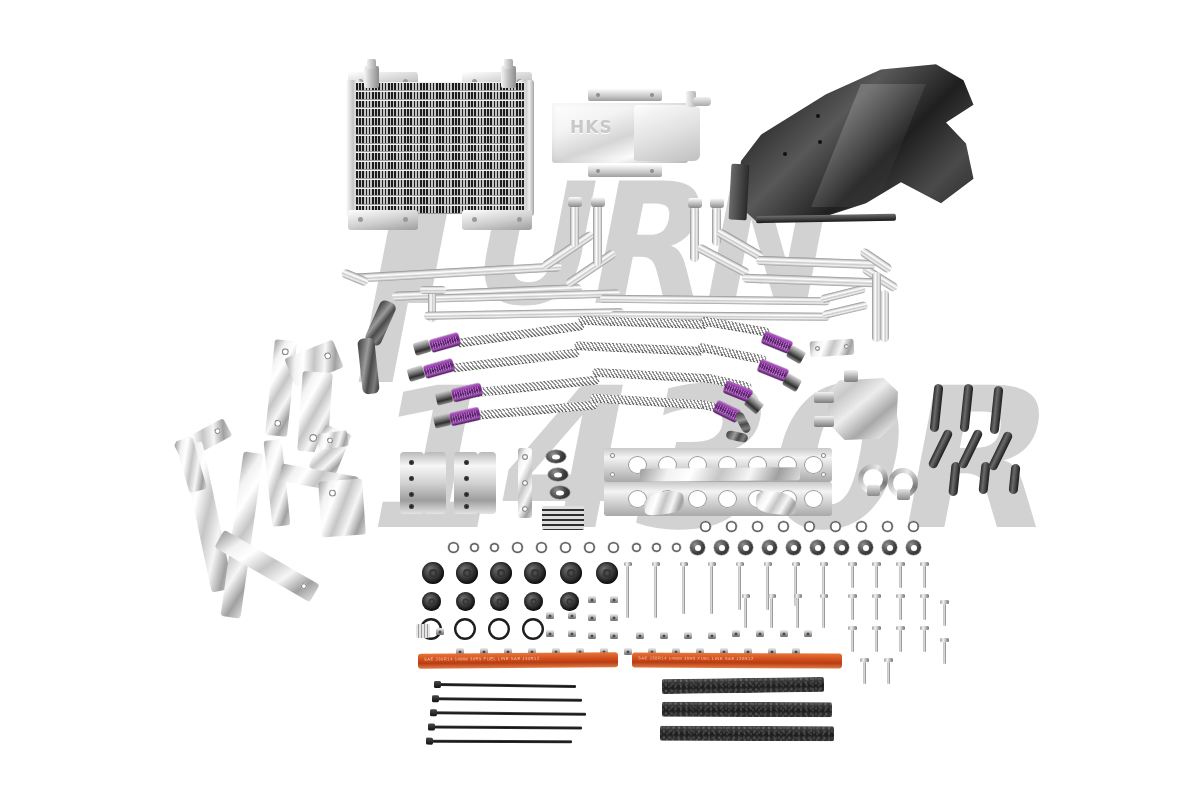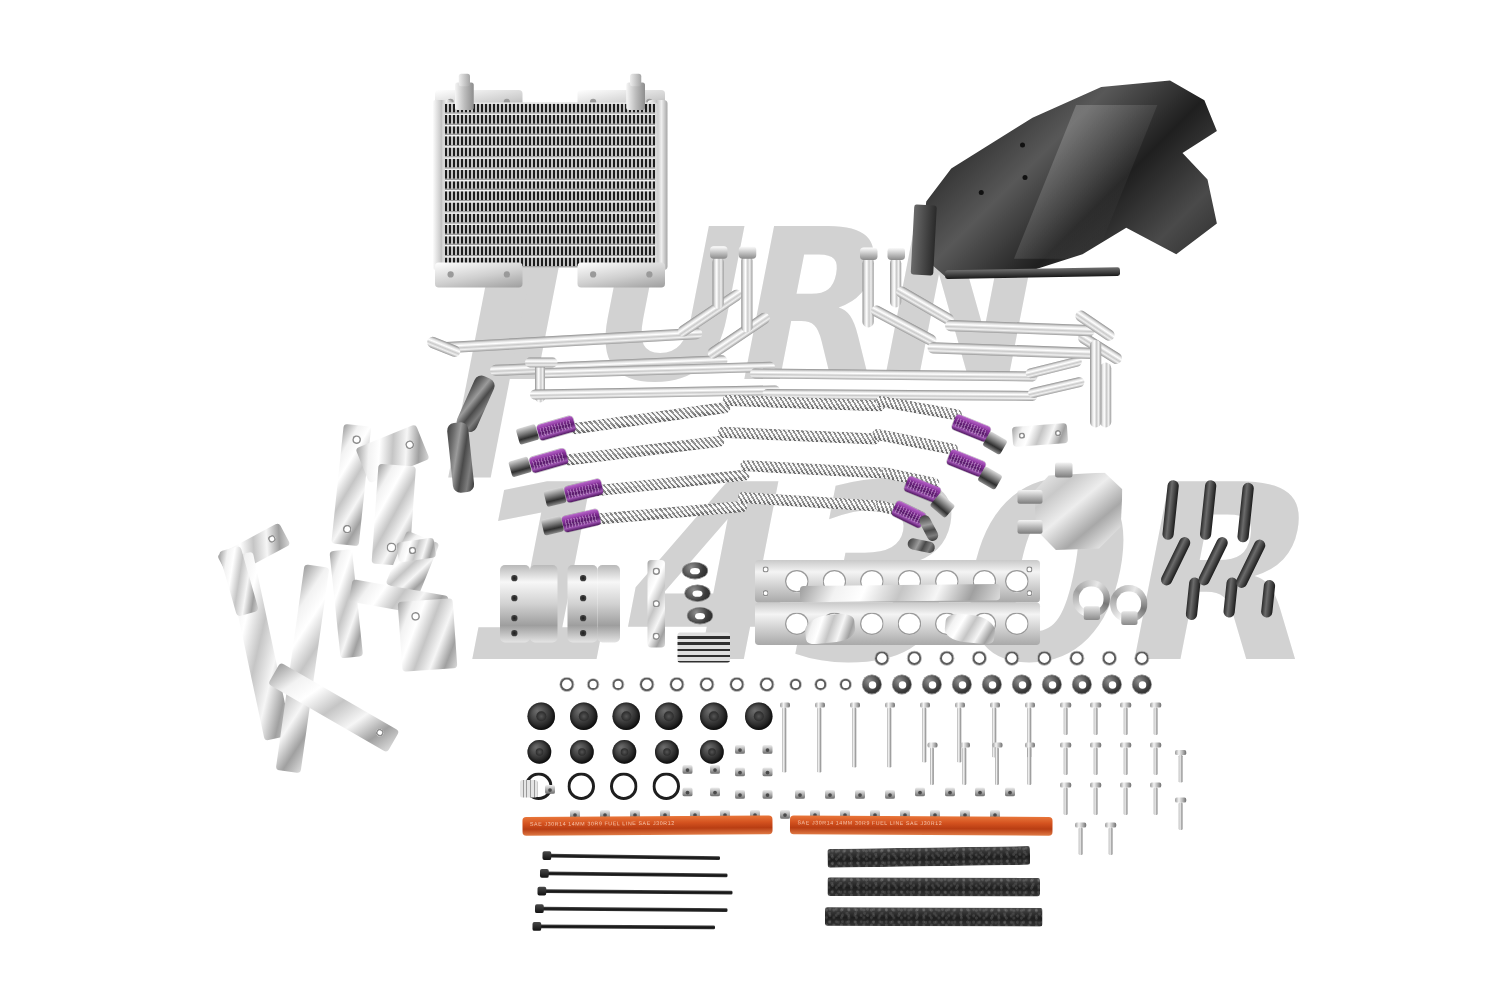--- a/index.html
+++ b/index.html
@@ -247,20 +247,35 @@
     <div class="core-tab bl">
         <span class="hole" style="left:10px"></span>
         <span class="hole" style="right:10px"></span>
       </div>
     <div class="core-tab br">
         <span class="hole" style="left:10px"></span>
         <span class="hole" style="right:10px"></span>
       </div>
   </div>
 
+  <div id="hks-tank" class="part">
+    <div class="tank-bracket" style="top:4px;">
+      <span class="h" style="left:8px"></span>
+        <span class="h" style="right:8px"></span>
+      </div>
+    <div class="tank-body"></div>
+    <div class="tank-body2"></div>
+    <div class="hks-logo">HKS</div>
+    <div class="tank-neck"></div>
+    <div class="tank-neck2"></div>
+    <div class="tank-bracket" style="top:80px;">
+      <span class="h" style="left:8px"></span>
+        <span class="h" style="right:8px"></span>
+      </div>
+  </div>
 
   <div id="air-duct" class="part">
     <div class="duct-main"></div>
     <div class="duct-fold" style="left:44%;top:18%;width:26%;height:70%;transform:skewX(-22deg);"></div>
     <div class="duct-lip"></div>
     <div class="duct-hole" style="left:90px;top:62px;"></div>
     <div class="duct-hole" style="left:92px;top:88px;"></div>
     <div class="duct-hole" style="left:57px;top:100px;"></div>
     <div class="duct-rail"></div>
   </div>

